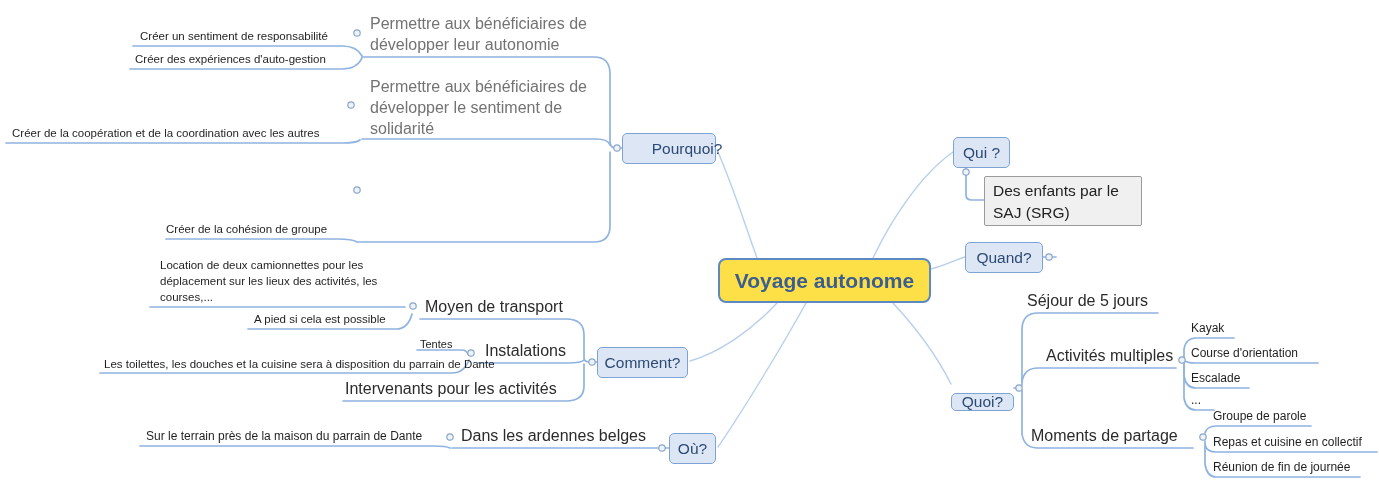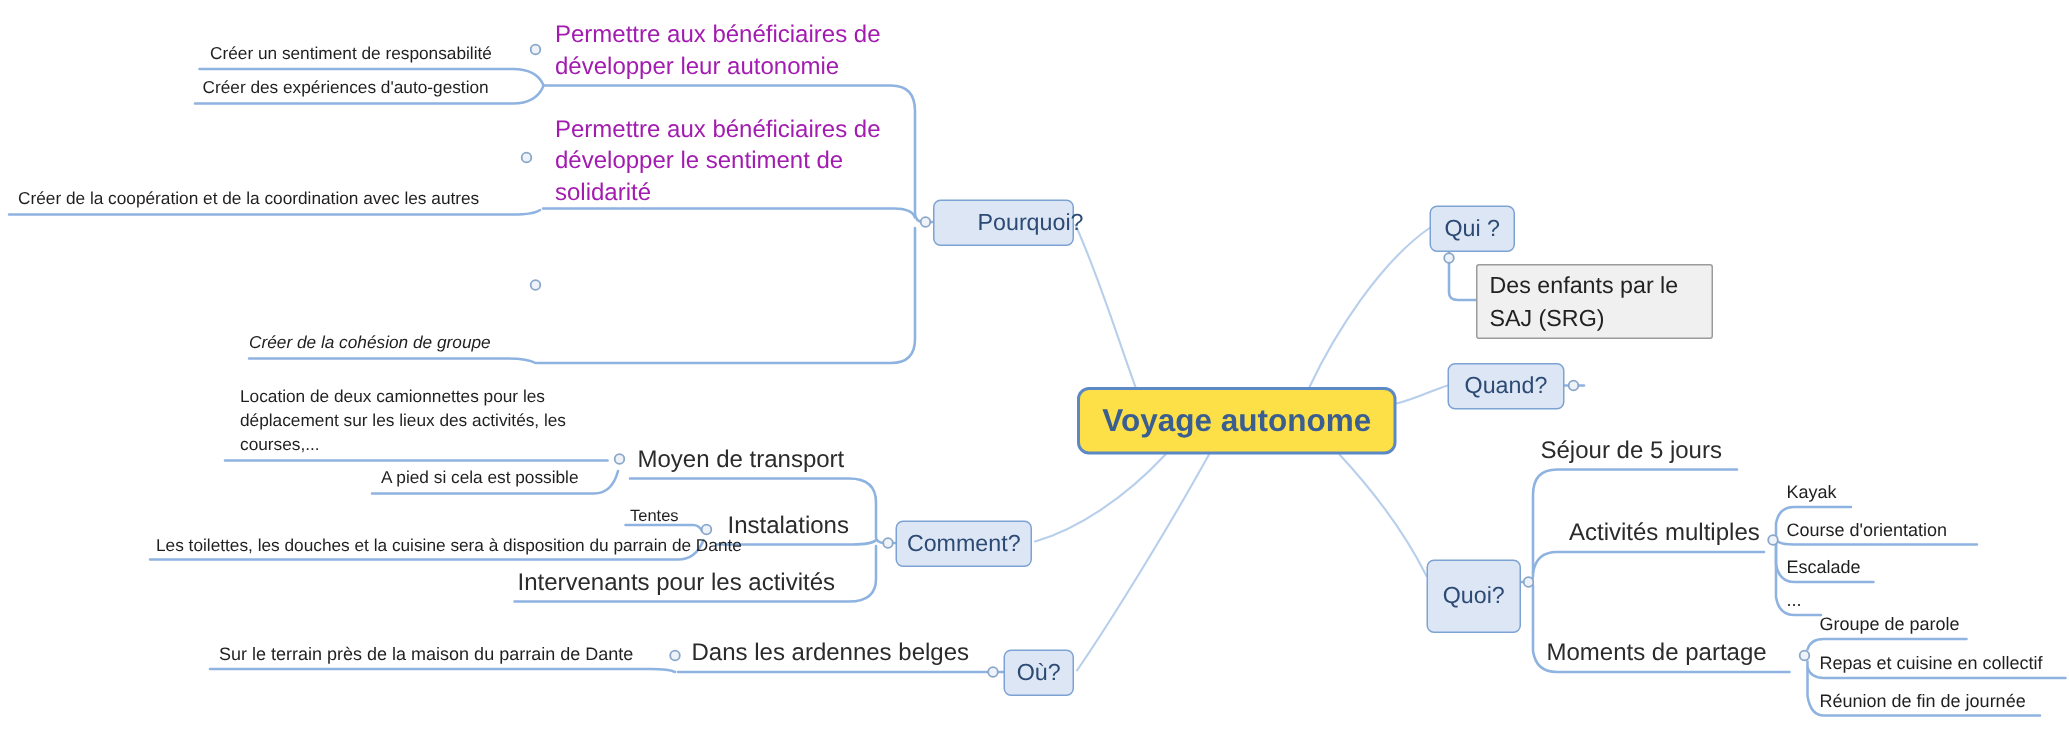--- a/index.html
+++ b/index.html
@@ -2,21 +2,21 @@
 <html><head>
 <meta charset="utf-8">
 <style>
   html,body{margin:0;padding:0;background:#ffffff;}
   .canvas{
     position:relative;width:1379px;height:487px;overflow:hidden;background:#ffffff;
     font-family:"Liberation Sans","DejaVu Sans",sans-serif;color:#262626;
   }
   svg.connectors{position:absolute;left:0;top:0;width:1379px;height:487px;}
   .topic{position:absolute;white-space:nowrap;line-height:1.3;}
-  .t-big{font-size:16px;line-height:21px;white-space:normal;color:#a21caf;}
+  .t-big{font-size:16px;line-height:21px;white-space:normal;color:#737373;}
   .t-med{font-size:16px;color:#2b2b2b;}
   .t-small{font-size:11.5px;color:#1f1f1f;}
   .t-leaf{font-size:12px;color:#1f1f1f;}
   .t-wrap{white-space:normal;line-height:16px;}
   .pill{
     position:absolute;display:flex;align-items:center;justify-content:center;
     background:#dce6f5;border:1.6px solid #7da3d4;border-radius:5px;
     color:#2c4a73;font-size:15.5px;box-sizing:border-box;
   }
   .central{
@@ -105,30 +105,30 @@
       <circle cx="471" cy="353" r="3.2"></circle>
       <circle cx="450" cy="437" r="3.2"></circle>
     </g>
   </svg>
 
   <div class="central" style="left:718px;top:258px;width:213px;height:45px;">Voyage autonome</div>
 
   <div class="pill" style="left:622px;top:133px;width:94px;height:31px;padding-left:36px;">Pourquoi?</div>
   <div class="pill" style="left:953px;top:137px;width:57px;height:31px;">Qui ?</div>
   <div class="pill" style="left:965px;top:242px;width:78px;height:31px;">Quand?</div>
-  <div class="pill" style="left:951px;top:373px;width:63px;height:49px;">Quoi?</div>
+  <div class="pill" style="left:951px;top:393px;width:63px;height:18px;">Quoi?</div>
   <div class="pill" style="left:597px;top:347px;width:91px;height:31px;">Comment?</div>
   <div class="pill" style="left:669px;top:433px;width:47px;height:31px;">Où?</div>
 
   <div class="topic t-big" style="left:370px;top:13px;width:237px;">Permettre aux bénéficiaires de développer leur autonomie</div>
   <div class="topic t-small" style="left:140px;top:29px;">Créer un sentiment de responsabilité</div>
   <div class="topic t-small" style="left:135px;top:52px;">Créer des expériences d'auto-gestion</div>
   <div class="topic t-big" style="left:370px;top:76px;width:237px;">Permettre aux bénéficiaires de développer le sentiment de solidarité</div>
   <div class="topic t-small" style="left:12px;top:126px;">Créer de la coopération et de la coordination avec les autres</div>
-  <div class="topic t-small" style="left:166px;top:222px;font-style:italic;">Créer de la cohésion de groupe</div>
+  <div class="topic t-small" style="left:166px;top:222px;">Créer de la cohésion de groupe</div>
 
   <div class="box-gray" style="left:984px;top:176px;width:158px;height:50px;">Des enfants par le SAJ (SRG)</div>
 
   <div class="topic t-med" style="left:1027px;top:291px;">Séjour de 5 jours</div>
   <div class="topic t-med" style="left:1046px;top:346px;">Activités multiples</div>
   <div class="topic t-leaf" style="left:1191px;top:321px;">Kayak</div>
   <div class="topic t-leaf" style="left:1191px;top:346px;">Course d'orientation</div>
   <div class="topic t-leaf" style="left:1191px;top:371px;">Escalade</div>
   <div class="topic t-leaf" style="left:1191px;top:393px;">...</div>
   <div class="topic t-med" style="left:1031px;top:426px;">Moments de partage</div>

